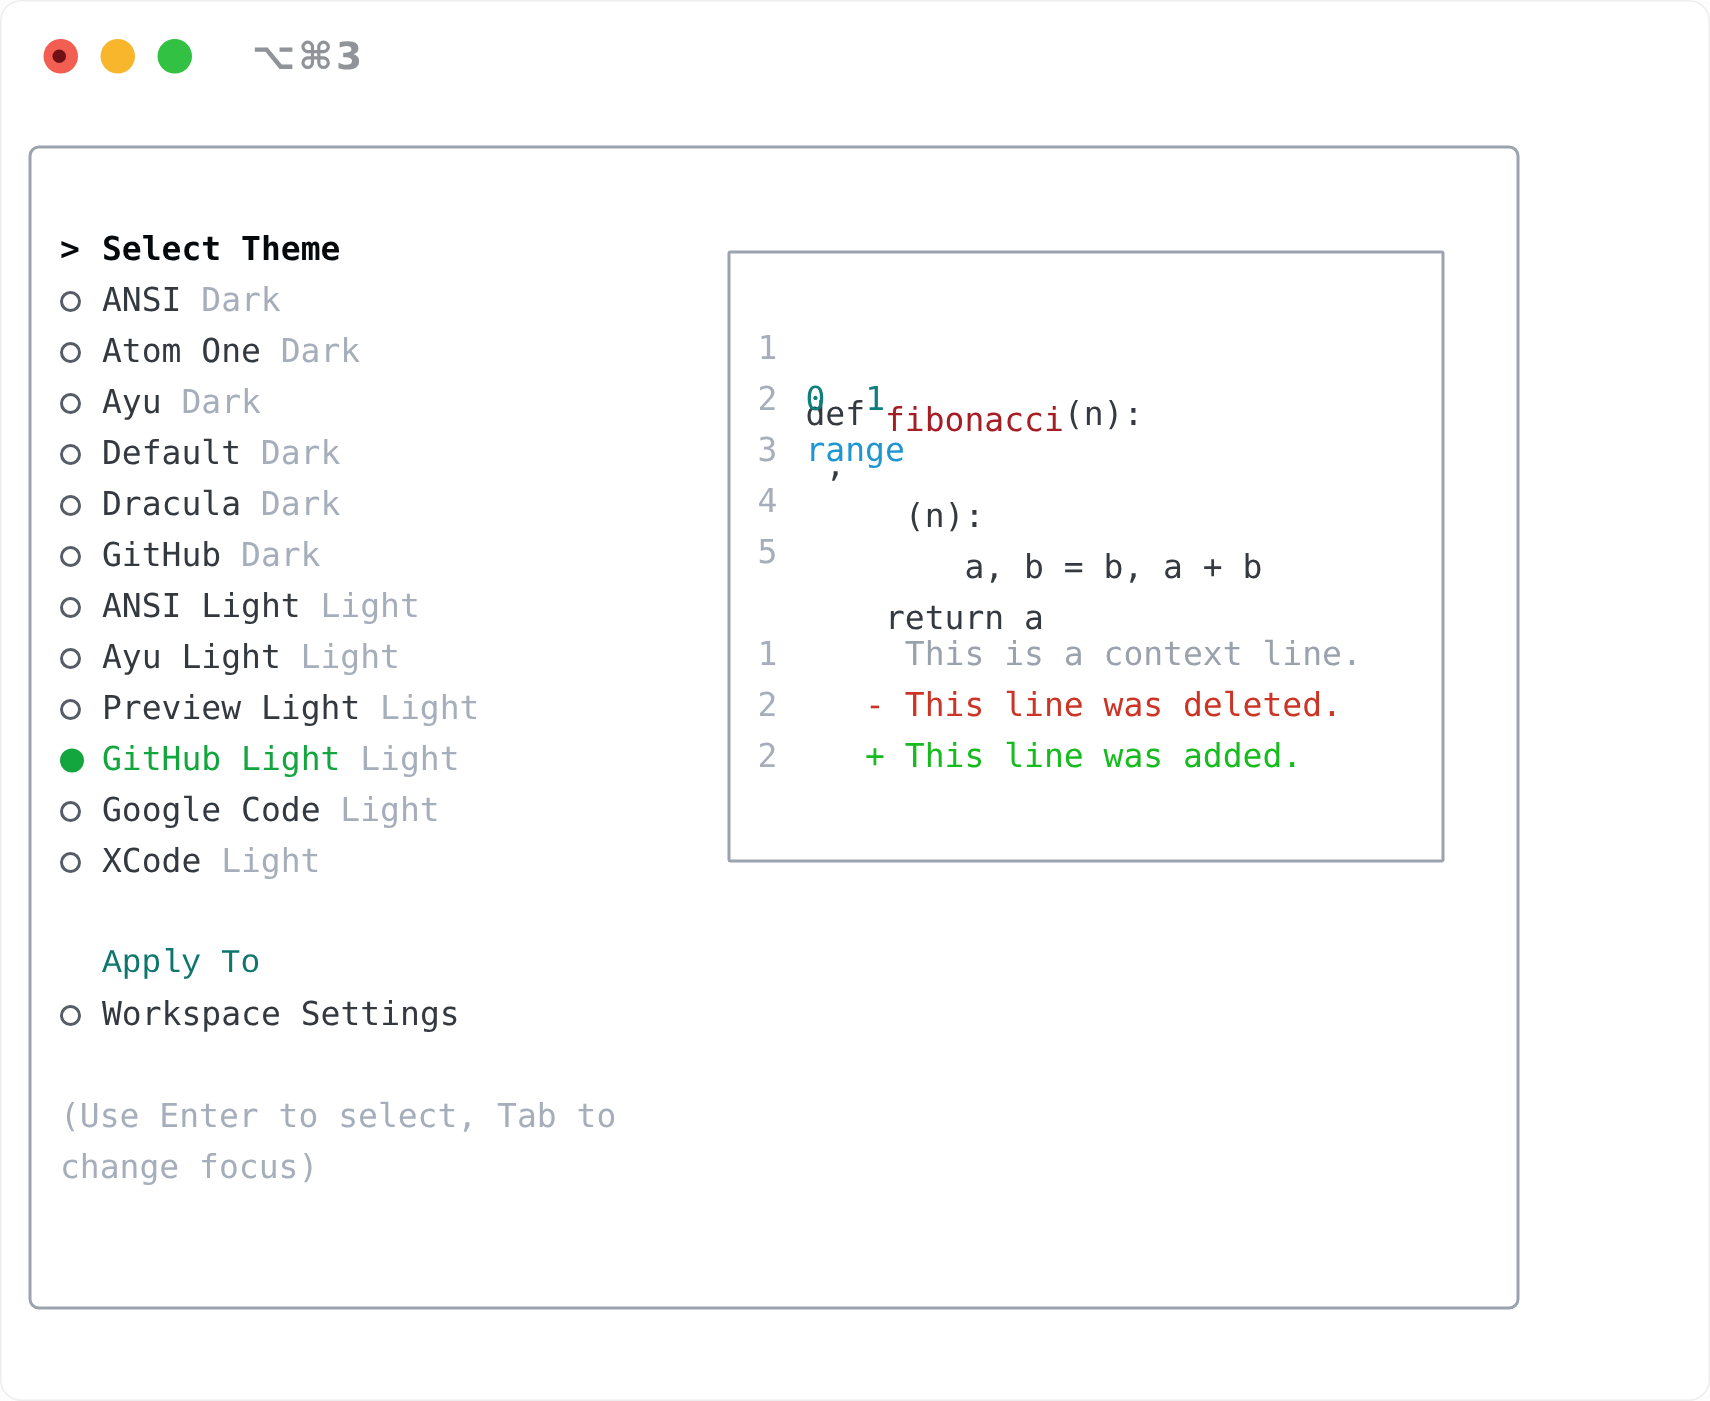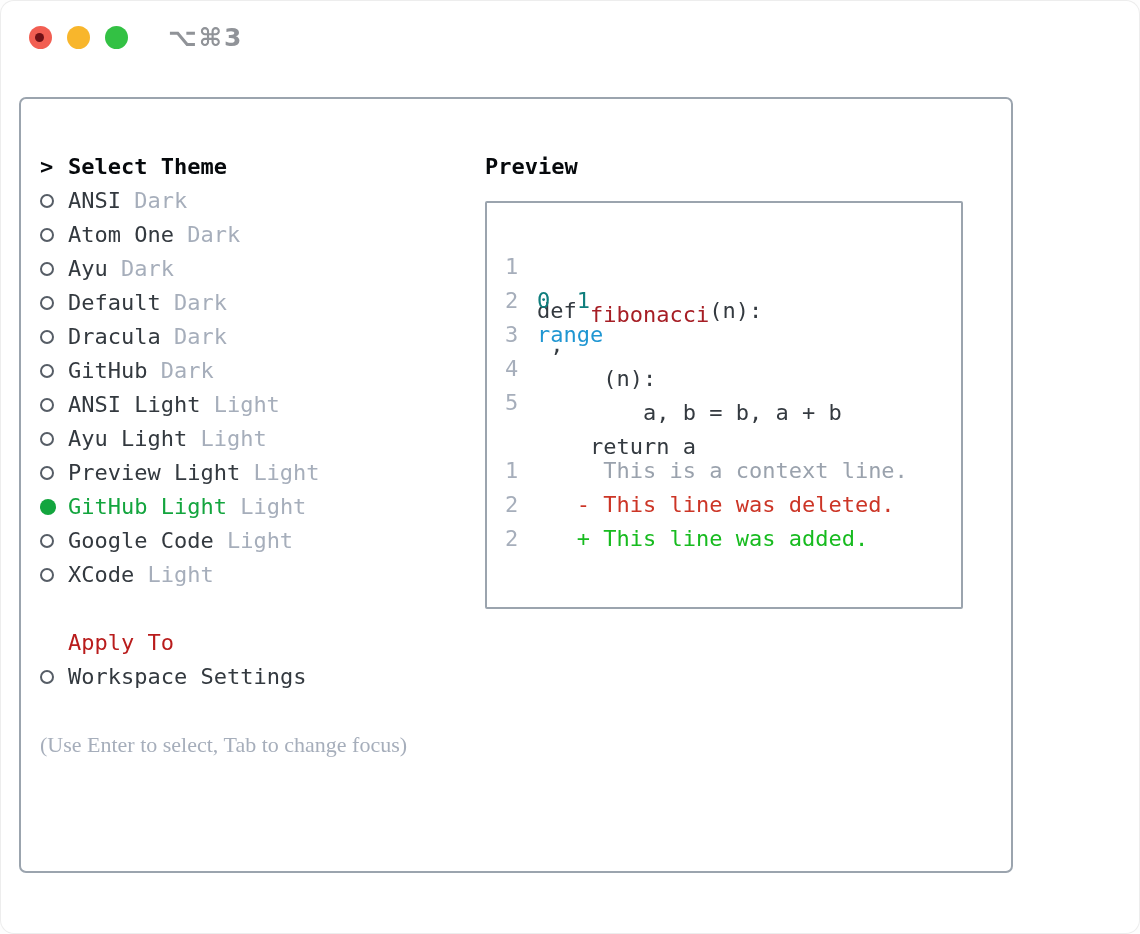--- a/index.html
+++ b/index.html
@@ -43,26 +43,26 @@
     display:flex;padding:51px 18px 0 19px;font-size:22px;line-height:34px;
   }
   .left-col{width:445px;flex:none;}
   .right-col{flex:1;padding-left:0;}
   .row{height:34px;display:flex;align-items:center;white-space:pre;}
   .marker{width:28px;flex:none;display:flex;align-items:center;}
   .dot{width:14px;height:14px;border:2px solid #565d66;border-radius:50%;}
   .dot-selected{width:16px;height:16px;background:var(--accent);border-radius:50%;}
   .prompt{color:#06090c;font-weight:bold;}
   .header-text{font-weight:bold;color:#06090c;}
-  .apply-title{color:#b91c1c;}
+  .apply-title{color:#0f766e;font-family:Liberation Mono, monospace;}
   .item-name{color:var(--text);}
   .item-name.selected{color:var(--accent);}
   .variant{color:var(--muted);margin-left:0.6em;}
   .spacer{height:34px;}
-  .hint{color:var(--muted);width:432px;white-space:normal;font-family:Liberation Serif, serif;}
+  .hint{color:var(--muted);width:432px;white-space:normal;}
   
   .preview-title{height:34px;font-weight:bold;color:#06090c;}
   .preview-box{
     margin-top:17px;width:478px;height:408px;border:2px solid var(--border);
     border-radius:2px;background:#fff;padding:47px 18px 0 18px;
   }
   .code-line{height:34px;display:flex;white-space:pre;}
   .lineno{color:var(--muted);width:32px;flex:none;}
   .tok-code{color:#343a40;margin-top:44px;}
   .tok-func{color:var(--func);margin-top:48px;}
@@ -119,21 +119,20 @@
       <div id="apply-list">
           <div class="row"><span class="marker"><span class="dot"></span></span><span class="item-name">Workspace Settings</span></div>
         </div>
 
       <div class="spacer"></div>
 
       <div class="hint">(Use Enter to select, Tab to change focus)</div>
     </div>
 
     <div class="right-col">
-      <div class="preview-title">Preview</div>
       <div class="preview-box">
         <div id="preview-lines">
             <div class="code-line"><span class="lineno">1</span><span class="tok-code">def </span><span class="tok-func">fibonacci</span><span class="tok-code">(n):</span></div>
             <div class="code-line"><span class="lineno">2</span><span class="tok-num">0</span><span class="tok-code">, </span><span class="tok-num">1</span></div>
             <div class="code-line"><span class="lineno">3</span><span class="tok-builtin">range</span><span class="tok-code">(n):</span></div>
             <div class="code-line"><span class="lineno">4</span><span class="tok-code">        a, b = b, a + b</span></div>
             <div class="code-line"><span class="lineno">5</span><span class="tok-code">    return a</span></div>
             <div class="code-line"><span class="lineno"></span></div>
             <div class="code-line"><span class="lineno">1</span><span class="tok-context">     This is a context line.</span></div>
             <div class="code-line"><span class="lineno">2</span><span class="tok-deleted">   - This line was deleted.</span></div>

